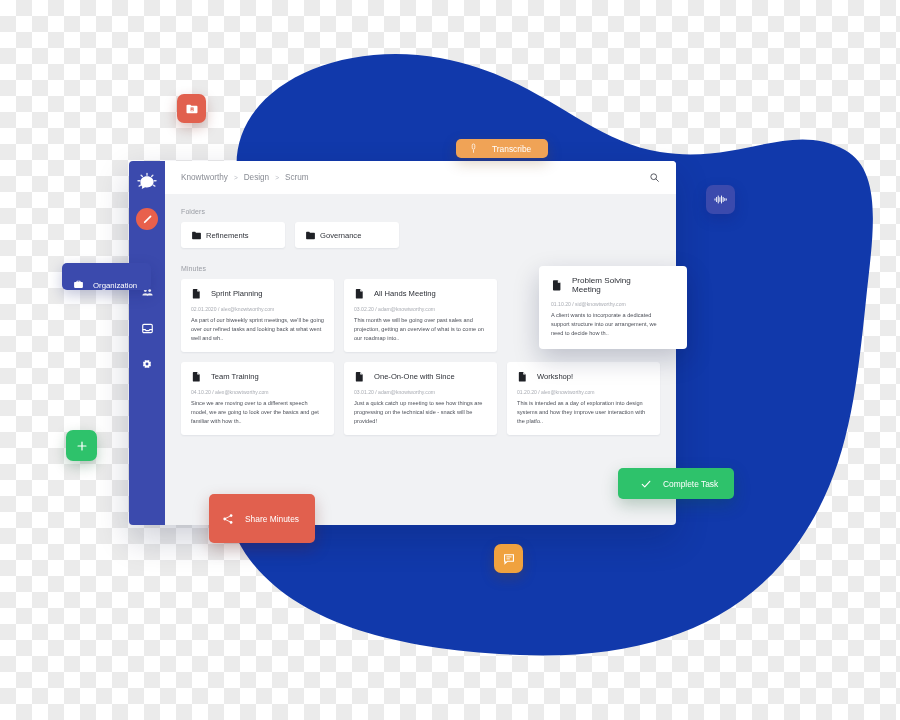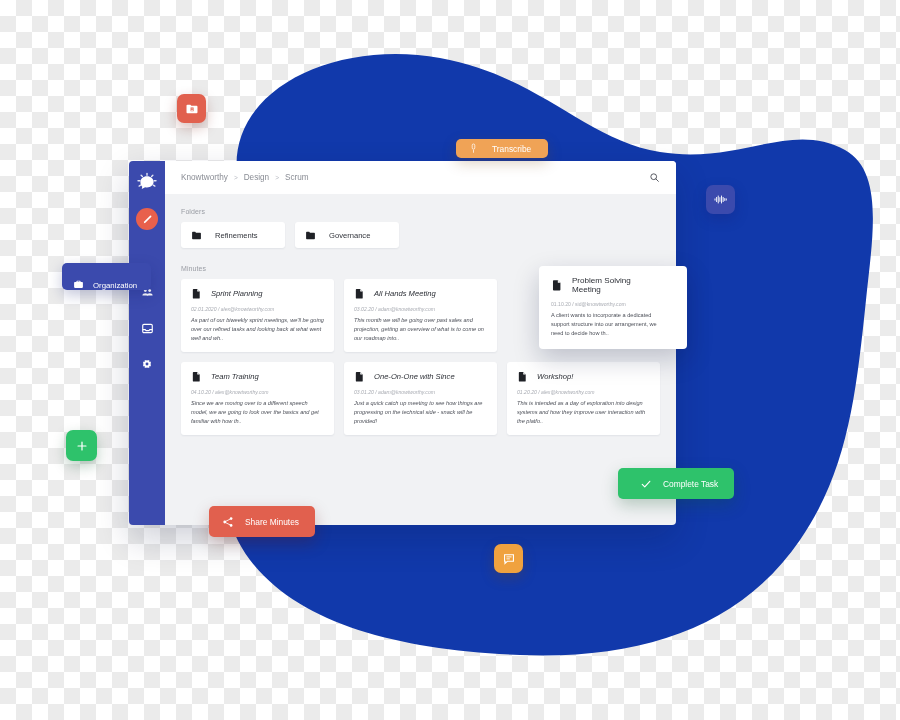--- a/index.html
+++ b/index.html
@@ -91,37 +91,36 @@
 
   #body-area { flex: 1; padding: 14px 16px 0 16px; position: relative; overflow: hidden; }
 
   .section-label { font-size: 7px; color: #9a9da4; margin-bottom: 7px; letter-spacing: .1px; }
 
   .folder-row { display: flex; gap: 10px; margin-bottom: 17px; }
   .folder-card {
     width: 104px; height: 26px;
     background: #fff; border-radius: 3px;
     display: flex; align-items: center;
-    padding-left: 10px; gap: 13px;
+    padding-left: 10px; gap: 4px;
     box-shadow: 0 1px 2px rgba(20,30,70,.07);
   }
   .folder-name { font-size: 7.6px; color: #30333a; }
 
   .minutes-grid {
     display: grid;
     grid-template-columns: repeat(3, 1fr);
     gap: 10px;
   }
   .min-card {
     background: #fff;
     border-radius: 3px;
     padding: 9px 9px 9px 10px;
     box-shadow: 0 1px 2px rgba(20,30,70,.07);
     min-height: 62px;
-    font-style: italic;
   }
   .min-head { display: flex; align-items: center; gap: 9px; margin-bottom: 7px; }
   .min-title { font-size: 7.6px; color: #2c2f36; }
   .min-meta { font-size: 5.1px; color: #a9acb3; margin-bottom: 4px; }
   .min-body { font-size: 5.6px; line-height: 1.62; color: #4d5059; }
 
   
   #float-card {
     position: absolute;
     left: 539px; top: 266px;
@@ -150,22 +149,22 @@
     background: #f0a356;
     box-shadow: 0 5px 14px rgba(120,70,10,.25);
   }
   #pill-complete {
     left: 618px; top: 468px;
     height: 31px; padding: 0 16px 0 22px; gap: 11px;
     background: #2ec26b;
     box-shadow: 0 6px 16px rgba(10,80,40,.26);
   }
   #pill-share {
-    left: 209px; top: 506px;
-    height: 31px; padding: 0 16px 0 13px; gap: 11px;
+    left: 209px; top: 494px;
+    height: 49px; padding: 0 16px 0 13px; gap: 11px;
     background: #e1604e;
     box-shadow: 0 6px 16px rgba(100,20,10,.26);
   }
   #pill-org {
     left: 62px; top: 263px;
     height: 27px; padding: 0 14px 0 11px; gap: 9px;
     background: #3b4aad;
     font-size: 7.8px;
     box-shadow: 0 5px 14px rgba(20,30,110,.25);
     z-index: 20;

